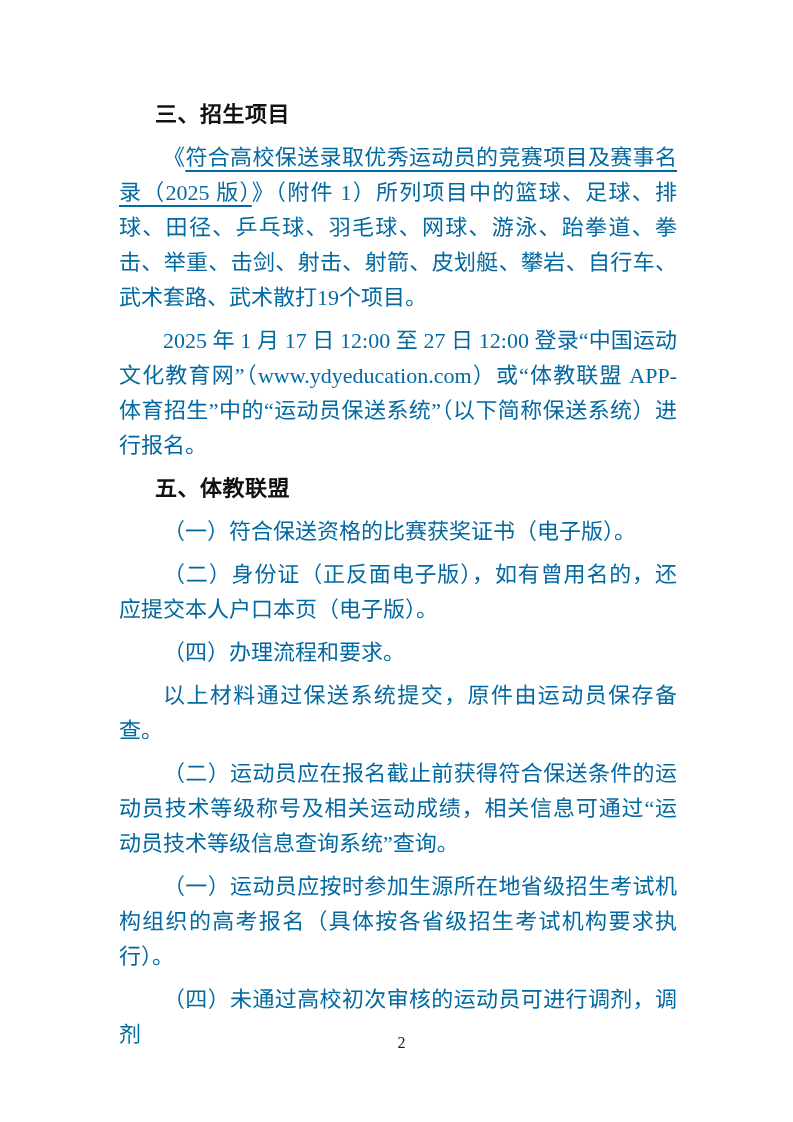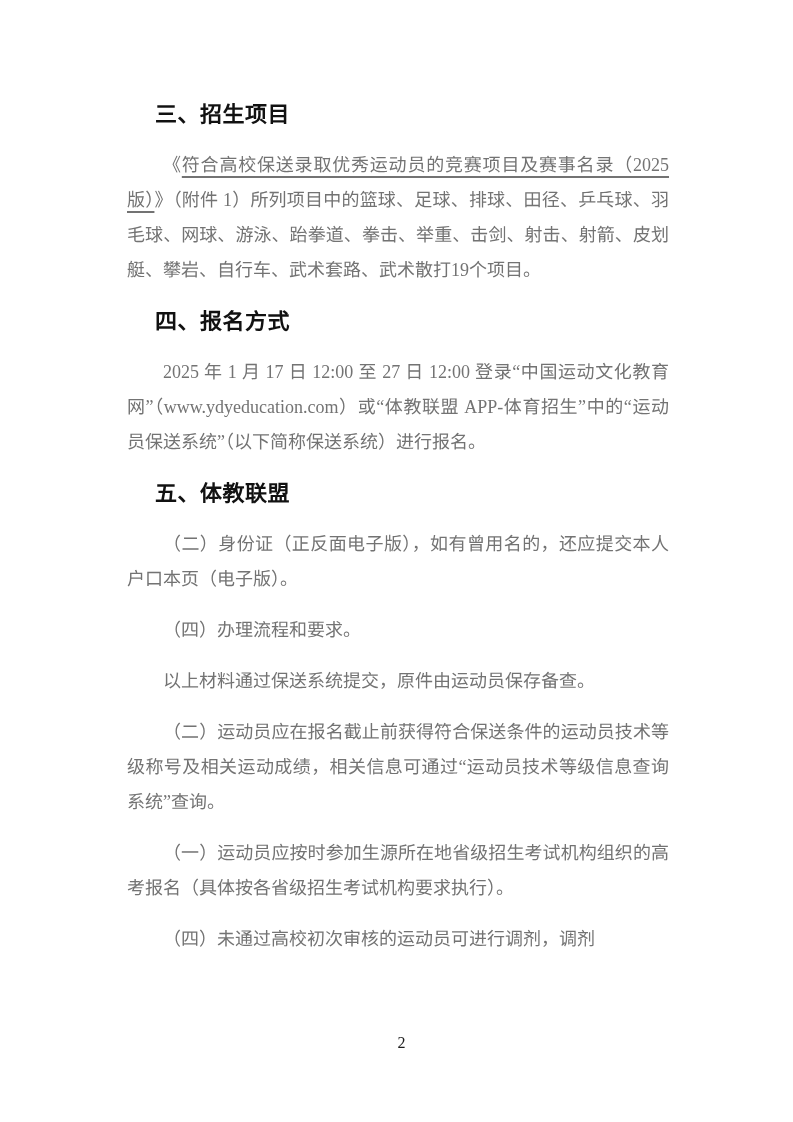--- a/index.html
+++ b/index.html
@@ -27,27 +27,27 @@
     margin: 0;
     font-family: "Liberation Sans", sans-serif;
     font-weight: bold;
     font-size: 22px;
     line-height: 35px;
     text-indent: 2em;
     color: #111111;
     letter-spacing: 0.5px;
   }
   .content p {
-    margin: 16px;
-    font-size: 18px;
+    margin: 8px;
+    font-size: 22px;
     line-height: 35px;
     text-indent: 2em;
     text-align: justify;
     text-justify: inter-ideograph;
-    color: #737373;
+    color: #0369a1;
   }
   .underline {
     text-decoration: underline;
     text-decoration-thickness: 1.5px;
     text-underline-offset: 5px;
   }
   .page-number {
     position: absolute;
     top: 1033px;
     left: 0;
@@ -61,24 +61,24 @@
 </style>
 </head>
 <body>
 
 <div class="page">
   <main class="content">
 
     <h3>三、招生项目</h3>
     <p><span>《</span><span class="underline">符合高校保送录取优秀运动员的竞赛项目及赛事名录（2025 版）</span><span>》（附件 1）所列项目中的篮球、足球、排球、田径、乒乓球、羽毛球、网球、游泳、跆拳道、拳击、举重、击剑、射击、射箭、皮划艇、攀岩、自行车、武术套路、武术散打19个项目。</span></p>
 
-    <h3>四、报名方式</h3>
     <p>2025 年 1 月 17 日 12:00 至 27 日 12:00 登录“中国运动文化教育网”（www.ydyeducation.com）或“体教联盟 APP-体育招生”中的“运动员保送系统”（以下简称保送系统）进行报名。</p>
 
     <h3>五、体教联盟</h3>
+    <p>（一）符合保送资格的比赛获奖证书（电子版）。</p>
     <p>（二）身份证（正反面电子版），如有曾用名的，还应提交本人户口本页（电子版）。</p>
     <p>（四）办理流程和要求。</p>
     <p>以上材料通过保送系统提交，原件由运动员保存备查。</p>
 
     <p>（二）运动员应在报名截止前获得符合保送条件的运动员技术等级称号及相关运动成绩，相关信息可通过“运动员技术等级信息查询系统”查询。</p>
     <p>（一）运动员应按时参加生源所在地省级招生考试机构组织的高考报名（具体按各省级招生考试机构要求执行）。</p>
     <p>（四）未通过高校初次审核的运动员可进行调剂，调剂</p>
 
   </main>
 

